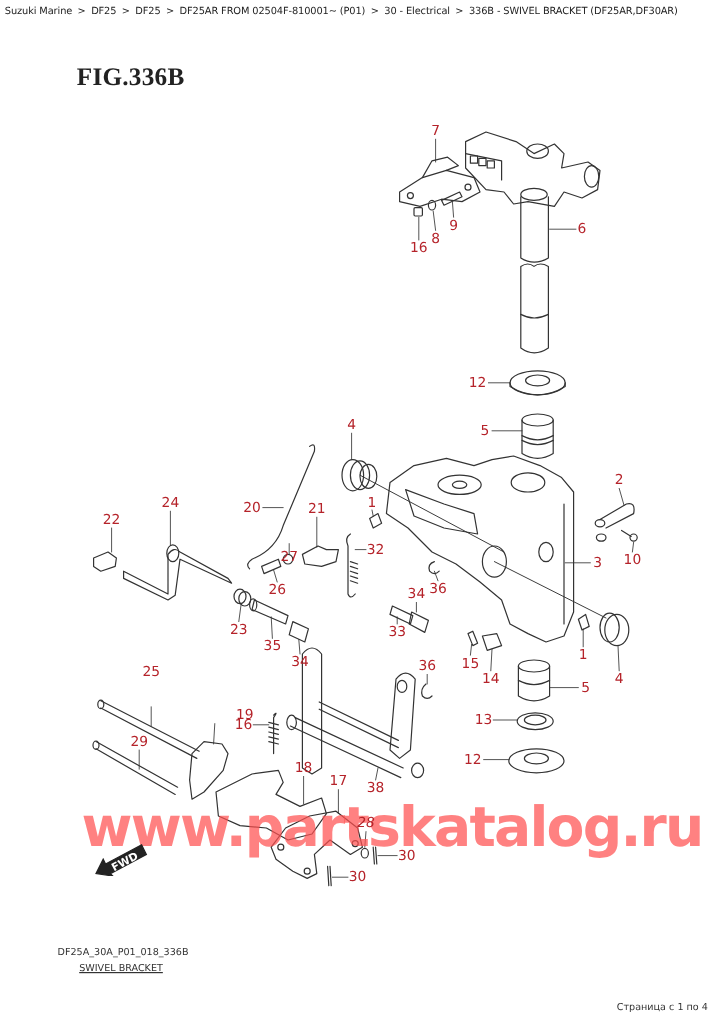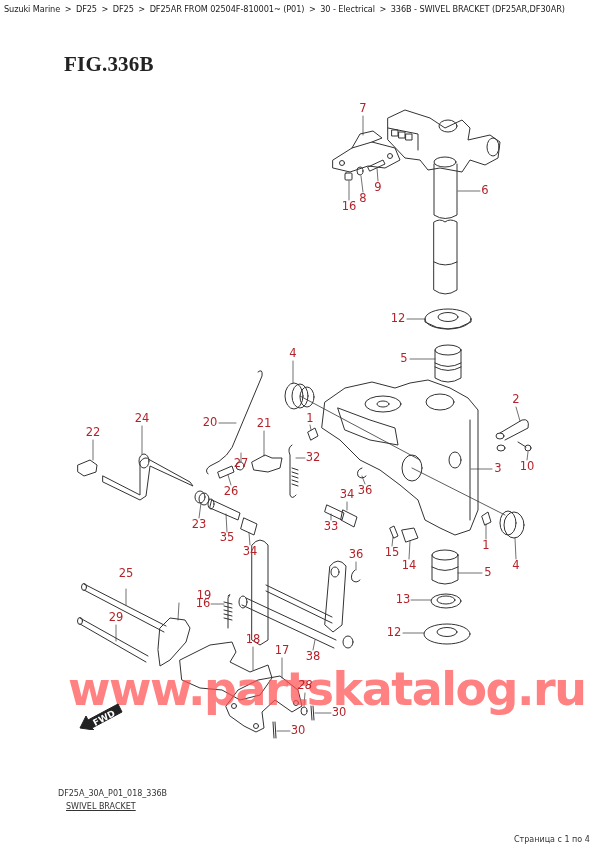--- a/index.html
+++ b/index.html
@@ -3,21 +3,21 @@
 <meta charset="utf-8">
 <style>
   html, body { margin:0; padding:0; background:#ffffff; }
   body { width:600px; height:848px; position:relative; overflow:hidden; font-family:"DejaVu Sans", sans-serif; }
   .breadcrumb { position:absolute; left:4px; top:4px; font-size:8.2px; color:#222; white-space:nowrap; letter-spacing:-0.1px; }
   .breadcrumb span.sep { margin:0 2px; }
   .fig-title { position:absolute; left:64px; top:52px; font-family:Liberation Serif, serif; font-weight:bold; font-size:21px; color:#222; letter-spacing:0.2px; }
   svg.diagram { position:absolute; left:0; top:0; }
   .callout { position:absolute; font-family:"DejaVu Sans", sans-serif; font-size:11.5px; color:#b5232a; line-height:1; transform:translate(-50%,-50%); white-space:nowrap; }
   .watermark { position:absolute; left:68px; top:662px; font-family:"DejaVu Sans", sans-serif; font-weight:bold; font-size:46px; color:rgba(255,80,80,0.72); letter-spacing:-1.5px; white-space:nowrap; pointer-events:none; }
-  .footer-code { position:absolute; left:58px; top:789px; font-size:8px; color:#333; }
+  .footer-code { position:absolute; left:48px; top:789px; font-size:8px; color:#333; }
   .footer-name { position:absolute; left:66px; top:802px; font-size:8px; color:#333;text-decoration:underline; }
   .pager { position:absolute; left:514px; top:835px; font-size:8px; color:#333; white-space:nowrap; }
   .fwd { position:absolute; left:78px; top:700px; }
 </style>
 </head>
 <body>
 
 <div class="breadcrumb">
   <span>Suzuki Marine</span>
   <span class="sep">&gt;</span>
@@ -317,21 +317,21 @@
     <div class="callout" style="left: 199px; top: 525px; color: rgb(181, 35, 42);">23</div>
     <div class="callout" style="left: 331px; top: 527px; color: rgb(181, 35, 42);">33</div>
     <div class="callout" style="left: 227px; top: 538px; color: rgb(181, 35, 42);">35</div>
     <div class="callout" style="left: 250px; top: 552px; color: rgb(181, 35, 42);">34</div>
     <div class="callout" style="left: 392px; top: 553px; color: rgb(181, 35, 42);">15</div>
     <div class="callout" style="left: 356px; top: 555px; color: rgb(181, 35, 42);">36</div>
     <div class="callout" style="left: 486px; top: 546px; color: rgb(181, 35, 42);">1</div>
     <div class="callout" style="left: 409px; top: 566px; color: rgb(181, 35, 42);">14</div>
     <div class="callout" style="left: 516px; top: 566px; color: rgb(181, 35, 42);">4</div>
     <div class="callout" style="left: 488px; top: 573px; color: rgb(181, 35, 42);">5</div>
-    <div class="callout" style="left: 126px; top: 574px; color: rgb(181, 35, 42);">25</div>
+    <div class="callout" style="left: 126px; top: 560px; color: rgb(181, 35, 42);">25</div>
     <div class="callout" style="left: 179px; top: 596px; color: rgb(181, 35, 42); margin-left: 25px;">19</div>
     <div class="callout" style="left: 203px; top: 604px; color: rgb(181, 35, 42);">16</div>
     <div class="callout" style="left: 116px; top: 618px; color: rgb(181, 35, 42);">29</div>
     <div class="callout" style="left: 403px; top: 600px; color: rgb(181, 35, 42);">13</div>
     <div class="callout" style="left: 394px; top: 633px; color: rgb(181, 35, 42);">12</div>
     <div class="callout" style="left: 253px; top: 640px; color: rgb(181, 35, 42);">18</div>
     <div class="callout" style="left: 282px; top: 651px; color: rgb(181, 35, 42);">17</div>
     <div class="callout" style="left: 313px; top: 657px; color: rgb(181, 35, 42);">38</div>
     <div class="callout" style="left: 305px; top: 686px; color: rgb(181, 35, 42); font-style: italic;">28</div>
     <div class="callout" style="left: 339px; top: 713px; color: rgb(181, 35, 42);">30</div>

